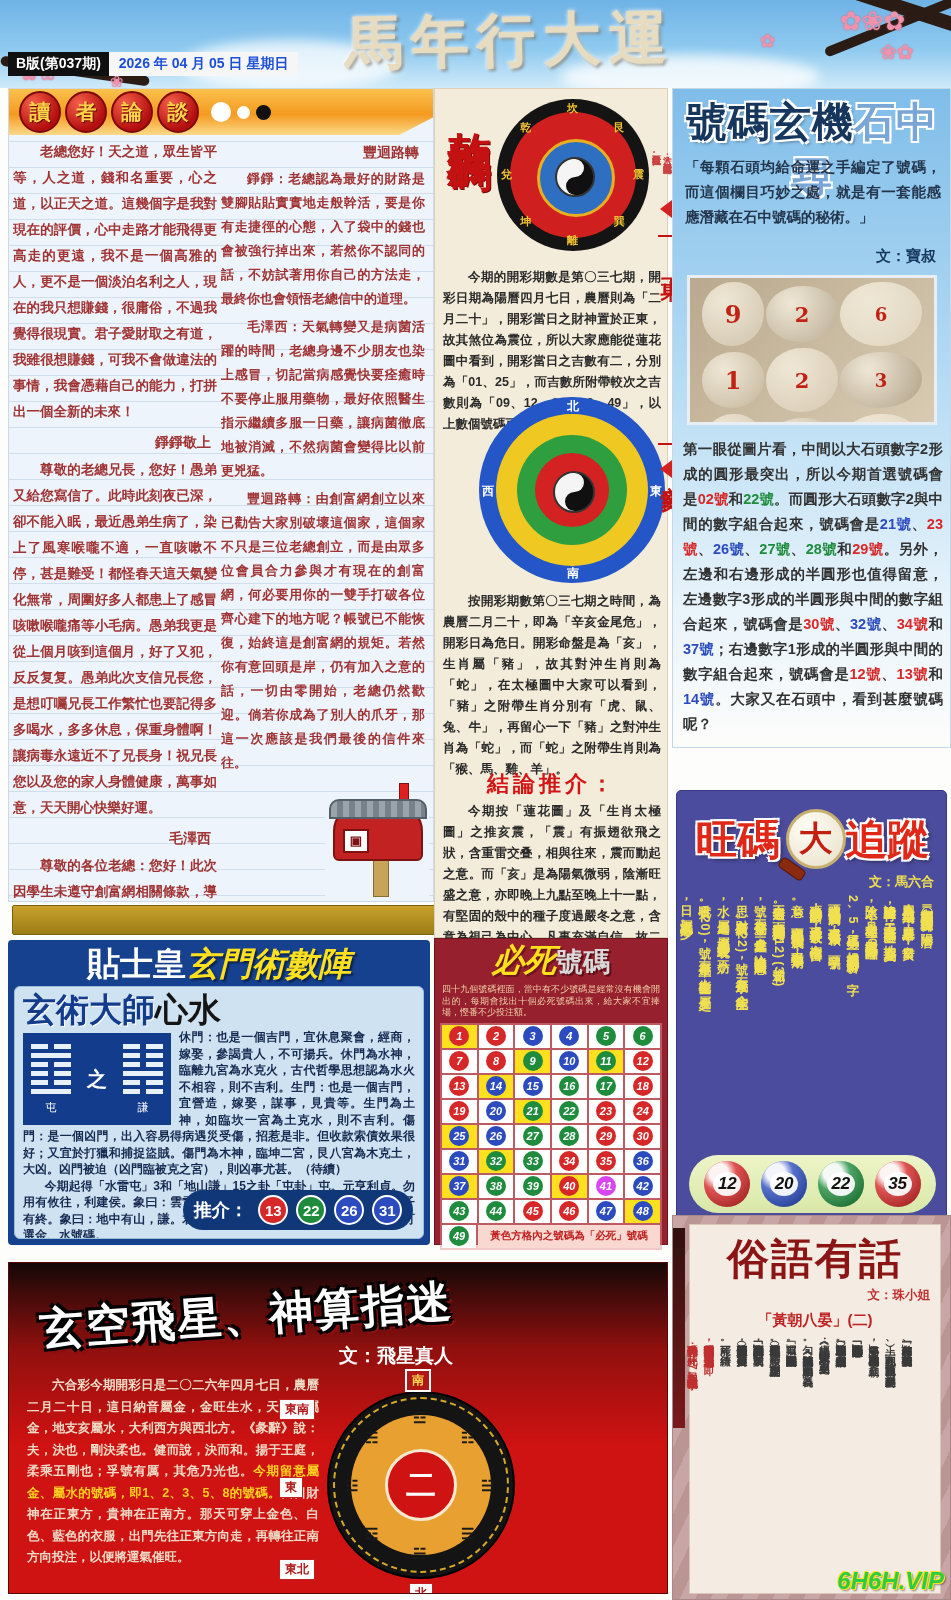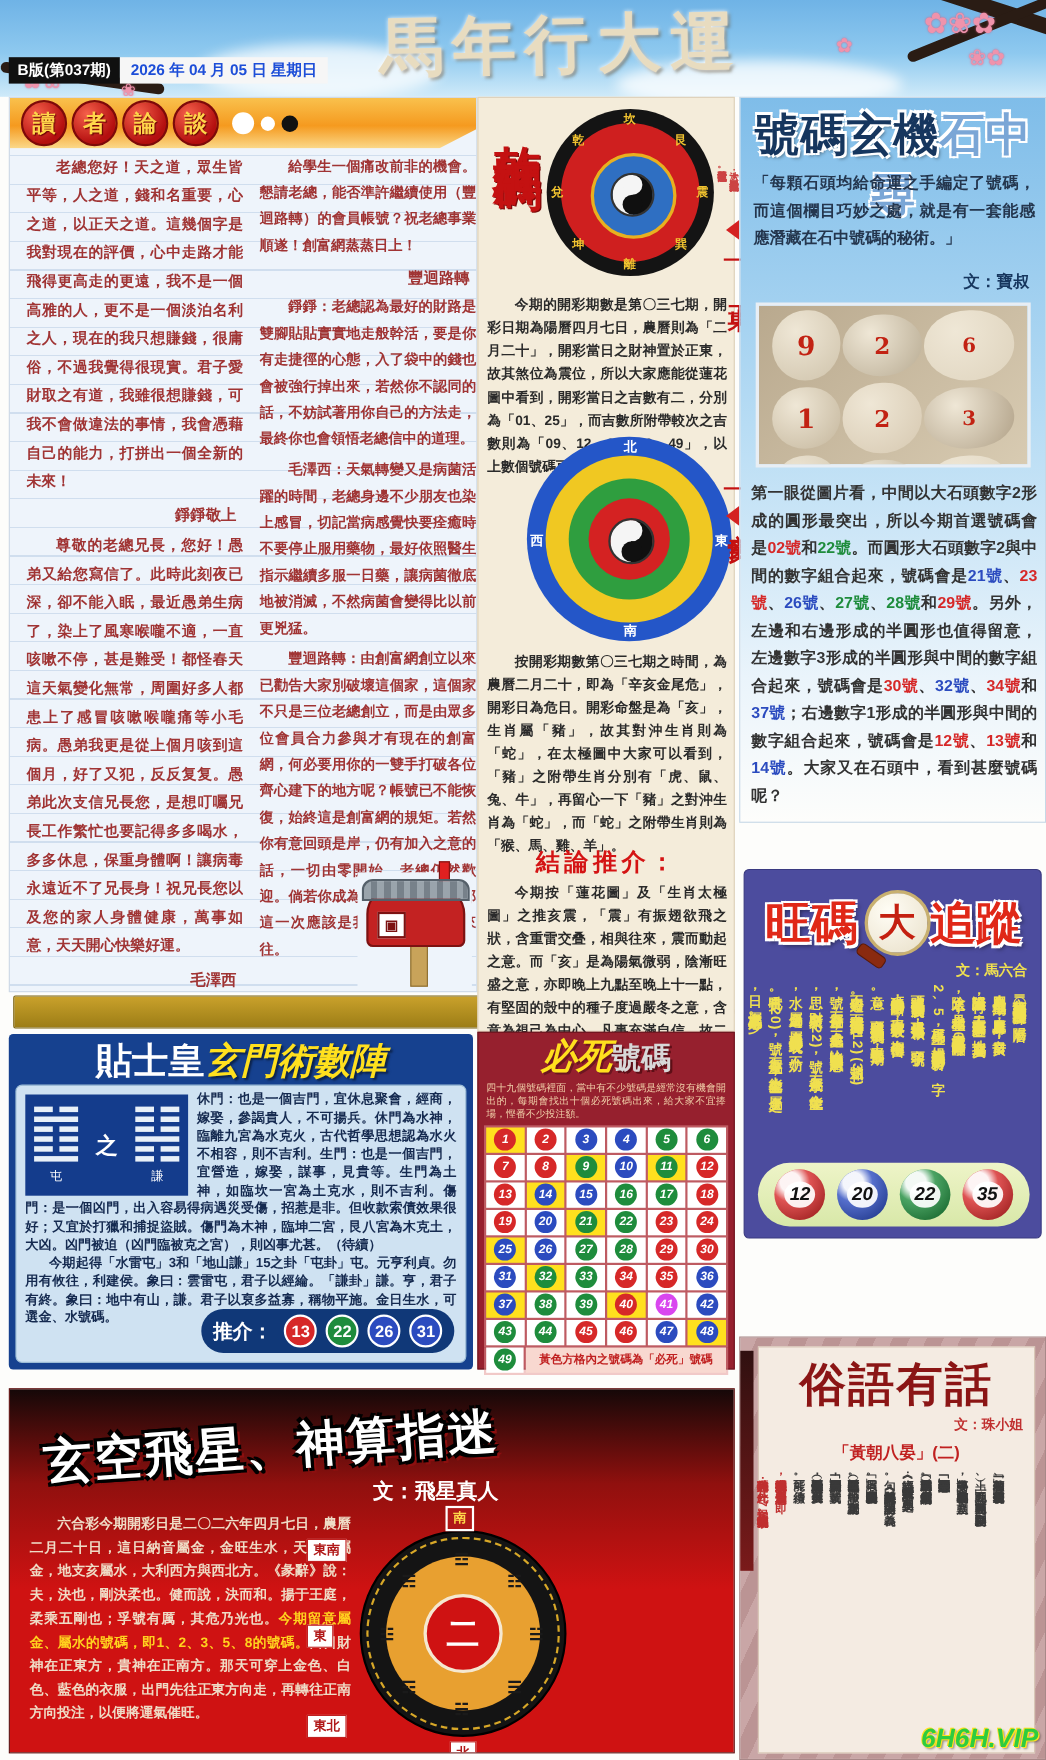--- a/index.html
+++ b/index.html
@@ -14,21 +14,21 @@
   .main-title{position:absolute;left:300px;top:2px;width:420px;text-align:center;font-family:"DejaVu Serif",serif;font-size:58px;font-weight:bold;color:#e8dcc0;text-shadow:0 0 4px #fff,2px 2px 3px rgba(60,40,10,.55);letter-spacing:8px;transform:rotate(-1deg);}
   .blossom{position:absolute;color:#ef93ac;text-shadow:0 0 2px #d26484;}
   .branch{position:absolute;background:#2a1c14;border-radius:8px;}
 
   
   .reader{position:absolute;left:8px;top:88px;width:424px;height:812px;background:#eef4fb;background-image:repeating-linear-gradient(180deg,rgba(130,165,205,.28) 0 1px,transparent 1px 26px);border:1px solid #cdd9e6;}
   .reader-hdr{position:absolute;left:0;top:0;width:424px;height:46px;background:linear-gradient(180deg,#f9c14d,#f59a1f 55%,#fbd98a);display:flex;align-items:center;padding-left:10px;box-sizing:border-box;clip-path:polygon(0 0,100% 0,100% 62%,92% 100%,0 100%);}
   .rh-ball{width:38px;height:38px;border-radius:50%;background:radial-gradient(circle at 32% 28%,#f5604a,#b40f0f 70%);border:2px solid #7d0a0a;color:#ffd54a;font-weight:bold;font-size:21px;display:flex;align-items:center;justify-content:center;margin-right:4px;text-shadow:1px 1px 1px #600;}
   .rh-dots{display:flex;align-items:center;margin-left:8px;gap:6px;}
   .reader-cols{position:absolute;left:0;top:50px;width:424px;height:760px;display:flex;}
-  .rcol{width:204px;margin-left:15px;color:#a03434;font-weight:bold;text-align:justify;overflow:hidden;}
+  .rcol{width:204px;margin-left:4px;color:#a03434;font-weight:bold;text-align:justify;overflow:hidden;}
   .rcol p{margin:0 0 4px 0;text-indent:2em;font-size:13.5px;line-height:26px;}
   .rcol.second p{font-size:13px;line-height:24px;}
   .sig{text-align:right;font-size:14px;line-height:26px;margin:0 6px 2px 0;}
   
   .mailbox{position:absolute;right:4px;bottom:4px;width:104px;height:104px;background:#eef4fb;}
   .mb-post{position:absolute;left:48px;bottom:0;width:14px;height:42px;background:#c8a35a;border:1px solid #8a6c2f;}
   .mb-body{position:absolute;left:8px;bottom:36px;width:86px;height:52px;background:#c32222;border-radius:26px 26px 6px 6px;border:2px solid #7c1212;}
   .mb-roof{position:absolute;left:4px;bottom:78px;width:94px;height:16px;background:repeating-linear-gradient(90deg,#9aa4ac 0 6px,#77818a 6px 12px);border-radius:10px 10px 0 0;border:2px solid #55606a;}
   .mb-flag{position:absolute;left:74px;bottom:86px;width:8px;height:26px;background:#e02020;border:1px solid #7c1212;}
   .mb-win{position:absolute;left:18px;bottom:44px;width:22px;height:20px;background:#fff;border:2px solid #7c1212;color:#7c1212;font-size:13px;line-height:20px;text-align:center;font-weight:bold;}
@@ -66,21 +66,21 @@
   .stone-title{position:absolute;left:6px;top:6px;width:266px;text-align:center;font-weight:bold;font-size:41px;letter-spacing:1px;font-family:"DejaVu Serif",serif;}
   .st1{color:#16365e;text-shadow:2px 2px 0 #fff,-2px -2px 0 #fff,2px -2px 0 #fff,-2px 2px 0 #fff,3px 3px 3px rgba(0,0,0,.35);}
   .st2{color:#7aa6d6;text-shadow:2px 2px 0 #fff,-2px -2px 0 #fff,2px -2px 0 #fff,-2px 2px 0 #fff;}
   .stone-quote{position:absolute;left:12px;top:66px;width:256px;font-size:14.5px;line-height:25px;font-weight:bold;color:#24364e;text-align:justify;}
   .stone-by{position:absolute;right:14px;top:158px;font-size:15px;font-weight:bold;color:#16365e;margin-left:24px;}
   .stone-photo{position:absolute;left:14px;top:186px;width:250px;height:150px;background:linear-gradient(135deg,#b9a98e,#d8cbb2);border:3px solid #e8eef4;display:flex;flex-wrap:wrap;align-items:center;justify-content:center;gap:2px;padding:4px;box-sizing:border-box;overflow:hidden;}
   .pebble{border-radius:50% 46% 52% 48%;display:flex;align-items:center;justify-content:center;color:#c22213;font-weight:bold;font-family:"DejaVu Serif",serif;}
   .stone-body{position:absolute;left:10px;top:348px;width:260px;font-size:14.5px;line-height:25px;font-weight:bold;color:#333;text-align:justify;text-indent:0;}
 
   
-  .wm{position:absolute;left:676px;top:790px;width:271px;height:336px;background:#4c4c9e;border-radius:5px;border:1px solid #3a3a80;box-sizing:border-box;}
+  .wm{position:absolute;left:676px;top:790px;width:271px;height:434px;background:#4c4c9e;border-radius:5px;border:1px solid #3a3a80;box-sizing:border-box;}
   .wm-titlerow{position:absolute;left:0;top:18px;width:271px;display:flex;align-items:center;justify-content:center;}
   .wm-t{font-size:42px;font-weight:bold;color:#e02818;text-shadow:2px 2px 0 #fff,-2px -2px 0 #fff,2px -2px 0 #fff,-2px 2px 0 #fff,3px 3px 4px rgba(0,0,0,.5);font-family:"DejaVu Serif",serif;}
   .mag{position:relative;width:62px;height:62px;margin:0 2px;}
   .mag .lens{position:absolute;left:4px;top:0;width:54px;height:54px;border-radius:50%;background:radial-gradient(circle at 35% 30%,#fffdf5,#e8dfc8);border:3px solid #c8b070;display:flex;align-items:center;justify-content:center;font-size:34px;font-weight:bold;color:#c42010;font-family:"DejaVu Serif",serif;}
   .mag .handle{position:absolute;left:-4px;bottom:-4px;width:26px;height:10px;background:#8a2a10;border-radius:4px;transform:rotate(35deg);border:1px solid #5a1a08;}
   .wm-by{position:absolute;right:12px;top:82px;font-size:13px;color:#f0e050;font-weight:bold;}
   .wm-text{position:absolute;right:10px;top:104px;height:282px;width:252px;writing-mode:vertical-rl;white-space:pre-line;font-size:12.5px;line-height:18.5px;color:#f0e050;font-weight:bold;letter-spacing:1px;}
   .wm-balls{position:absolute;left:12px;bottom:10px;width:247px;height:58px;background:linear-gradient(180deg,#eef4c8,#d8e8a8);border-radius:29px;display:flex;align-items:center;justify-content:space-around;padding:0 10px;box-sizing:border-box;}
   .bigball{width:46px;height:46px;border-radius:50%;position:relative;display:flex;align-items:center;justify-content:center;}
   .bigball:before{content:"";position:absolute;inset:0;border-radius:50%;background:radial-gradient(circle at 32% 26%,rgba(255,255,255,.95) 0 20%,rgba(255,255,255,.2) 38%,rgba(0,0,0,.28) 92%);}
@@ -187,21 +187,20 @@
     </div>
     <div class="reader-cols">
       <div class="rcol">
         <p>老總您好！天之道，眾生皆平等，人之道，錢和名重要，心之道，以正天之道。這幾個字是我對現在的評價，心中走路才能飛得更高走的更遠，我不是一個高雅的人，更不是一個淡泊名利之人，現在的我只想賺錢，很庸俗，不過我覺得很現實。君子愛財取之有道，我雖很想賺錢，可我不會做違法的事情，我會憑藉自己的能力，打拼出一個全新的未來！</p>
         <div class="sig">錚錚敬上</div>
         <p>尊敬的老總兄長，您好！愚弟又給您寫信了。此時此刻夜已深，卻不能入眠，最近愚弟生病了，染上了風寒喉嚨不適，一直咳嗽不停，甚是難受！都怪春天這天氣變化無常，周圍好多人都患上了感冒咳嗽喉嚨痛等小毛病。愚弟我更是從上個月咳到這個月，好了又犯，反反复复。愚弟此次支信兄長您，是想叮囑兄長工作繁忙也要記得多多喝水，多多休息，保重身體啊！讓病毒永遠近不了兄長身！祝兄長您以及您的家人身體健康，萬事如意，天天開心快樂好運。</p>
         <div class="sig">毛澤西</div>
         <p>尊敬的各位老總：您好！此次因學生未遵守創富網相關條款，導致資料不慎外流，對創富網造成不良影響。學生深感自責與愧疚，在此鄭重道歉！目前會員帳號已暫停使用，學生深刻反思、時刻警醒，絕不再出現此類問題。伏望海涵，</p>
       </div>
       <div class="rcol second">
-        <p>給學生一個痛改前非的機會。懇請老總，能否準許繼續使用（豐迴路轉）的會員帳號？祝老總事業順遂！創富網蒸蒸日上！</p>
         <div class="sig">豐迴路轉</div>
         <p>錚錚：老總認為最好的財路是雙腳貼貼實實地走般幹活，要是你有走捷徑的心態，入了袋中的錢也會被強行掉出來，若然你不認同的話，不妨試著用你自己的方法走，最終你也會領悟老總信中的道理。</p>
         <p>毛澤西：天氣轉變又是病菌活躍的時間，老總身邊不少朋友也染上感冒，切記當病感覺快要痊癒時不要停止服用藥物，最好依照醫生指示繼續多服一日藥，讓病菌徹底地被消滅，不然病菌會變得比以前更兇猛。</p>
         <p>豐迴路轉：由創富網創立以來已勸告大家別破壞這個家，這個家不只是三位老總創立，而是由眾多位會員合力參與才有現在的創富網，何必要用你的一雙手打破各位齊心建下的地方呢？帳號已不能恢復，始終這是創富網的規矩。若然你有意回頭是岸，仍有加入之意的話，一切由零開始，老總仍然歡迎。倘若你成為了別人的爪牙，那這一次應該是我們最後的信件來往。</p>
       </div>
     </div>
     <div class="mailbox">
       <div class="mb-post"></div>
       <div class="mb-flag"></div>
       <div class="mb-body"></div>
@@ -342,20 +341,23 @@
       </div>
     </div>
     <div class="wmark">6H6H.VIP</div>
   </div>
 
   <div class="tips">
     <div class="tips-title">
       <span class="tt1">貼士皇</span><span class="tt2">玄門術數陣</span>
     </div>
     <div class="tips-inner">
+      <div class="tips-h">
+        <span class="th1">玄術大師</span><span class="th2">心水</span>
+      </div>
       <div class="hexbox">
         <div class="hex">
           <div class="hexlines" id="hex-left">
               <div class="hl broken">
                 <i></i>
                 <i></i>
               </div>
               <div class="hl">
                 <i></i>
               </div>

